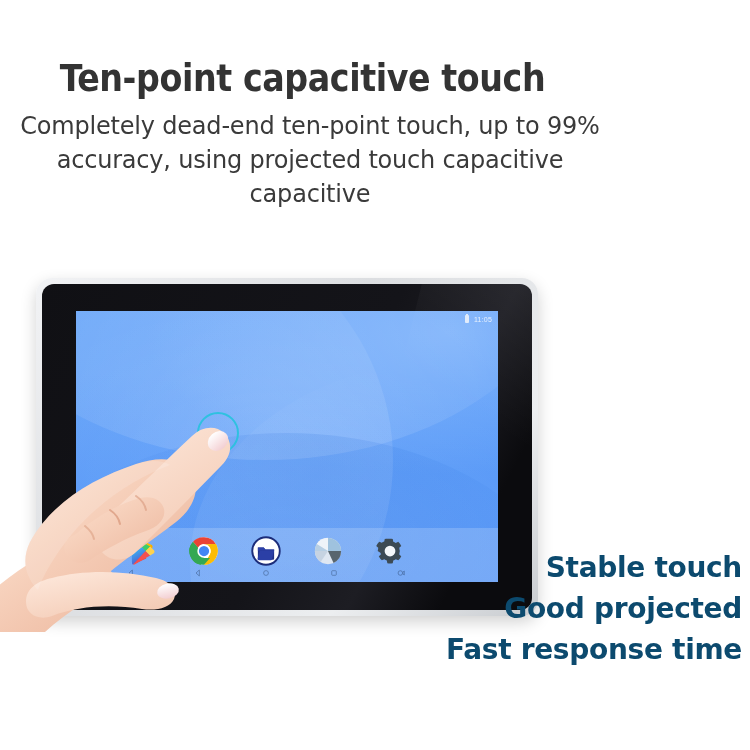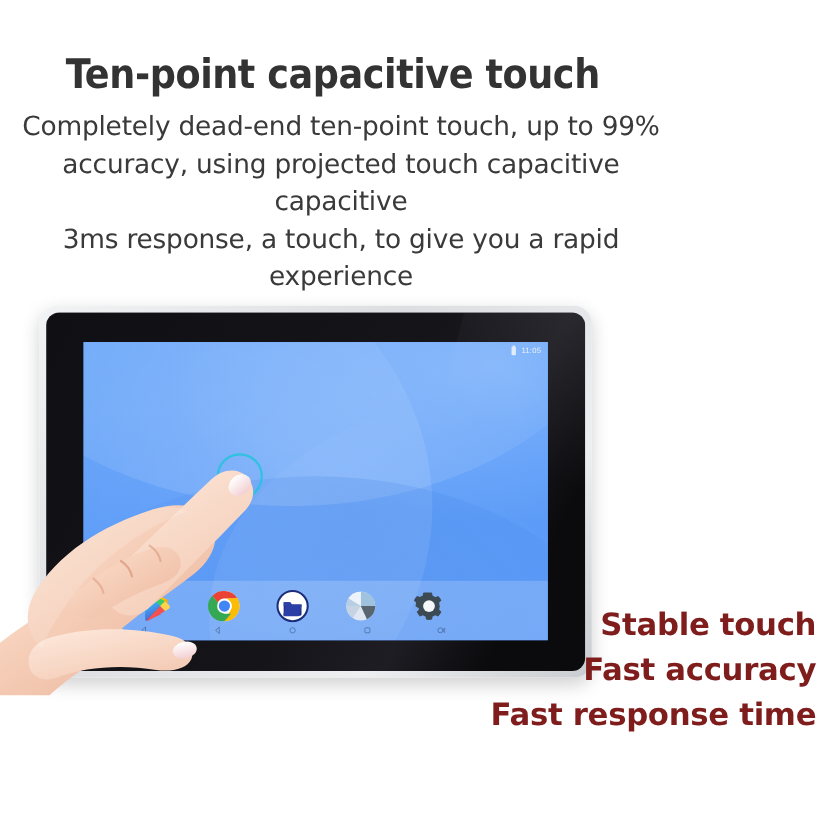--- a/index.html
+++ b/index.html
@@ -14,21 +14,21 @@
     position: relative;
     overflow: hidden;
     font-family: "Liberation Sans", "DejaVu Sans", sans-serif;
     -webkit-font-smoothing: antialiased;
   }
 
   
   .header {
     position: absolute;
     left: 0;
-    top: 46px;
+    top: 57px;
     width: 605px;
     text-align: center;
   }
   .headline {
     font-size: 37px;
     font-weight: 700;
     color: #333333;
     letter-spacing: -0.4px;
     line-height: 1.18;
     margin: 0 0 8px 0;
@@ -226,37 +226,36 @@
     position: absolute;
     right: 8px;
     top: 548px;
     width: 480px;
     text-align: right;
   }
   .feat {
     display: block;
     font-size: 28px;
     font-weight: 700;
-    color: #7f1d1d;
+    color: #0c4a6e;
     line-height: 1.46;
     letter-spacing: -0.3px;
     font-family: "DejaVu Sans", "Liberation Sans", sans-serif;
     white-space: nowrap;
     margin-left: 43px;
   }
 </style>
 </head>
 <body>
 
 <div class="header">
   <h1 class="headline">Ten-point capacitive touch</h1>
   <p class="subline">
     <span>Completely dead-end ten-point touch, up to 99%</span>
     <span>accuracy, using projected touch capacitive capacitive</span>
-    <span>3ms response, a touch, to give you a rapid experience</span>
   </p>
 </div>
 
 <div class="tablet-wrap">
   <div class="tablet-frame">
     <div class="tablet-bezel">
 
       <div class="screen">
         <div class="swoosh sw1"></div>
         <div class="swoosh sw2"></div>
@@ -431,15 +430,15 @@
     <path d="M95 134 c 5 4 8 8 9 13" stroke="#d99a7d" stroke-width="2" fill="none" opacity=".55" stroke-linecap="round"></path>
 
     <path d="M40 150 C 62 110, 104 86, 146 72 C 160 68, 172 68, 180 73
              C 150 84, 110 108, 82 142 C 64 164, 52 186, 48 198
              C 34 184, 32 166, 40 150 Z" fill="#ffffff" opacity="0.16"></path>
   </svg>
 </div>
 
 <div class="features">
   <span class="feat">Stable touch</span>
-  <span class="feat">Fast accuracy</span>
+  <span class="feat">Good projected</span>
   <span class="feat">Fast response time</span>
 </div>
 
 </body></html>

